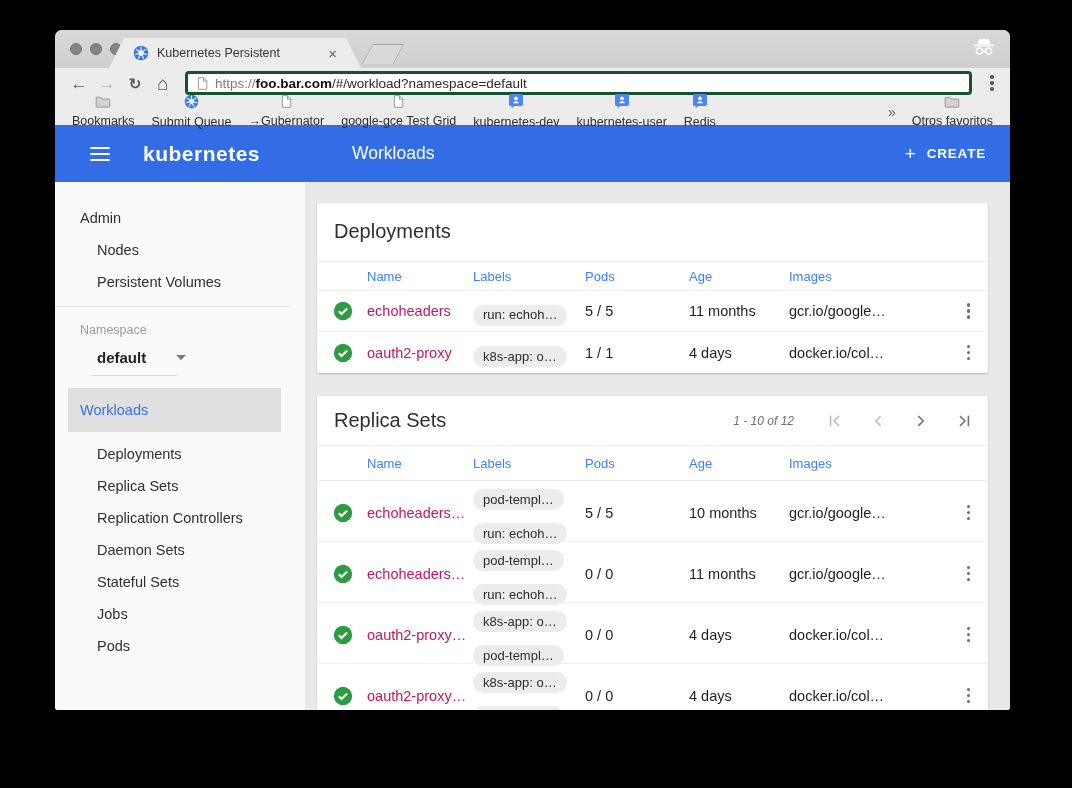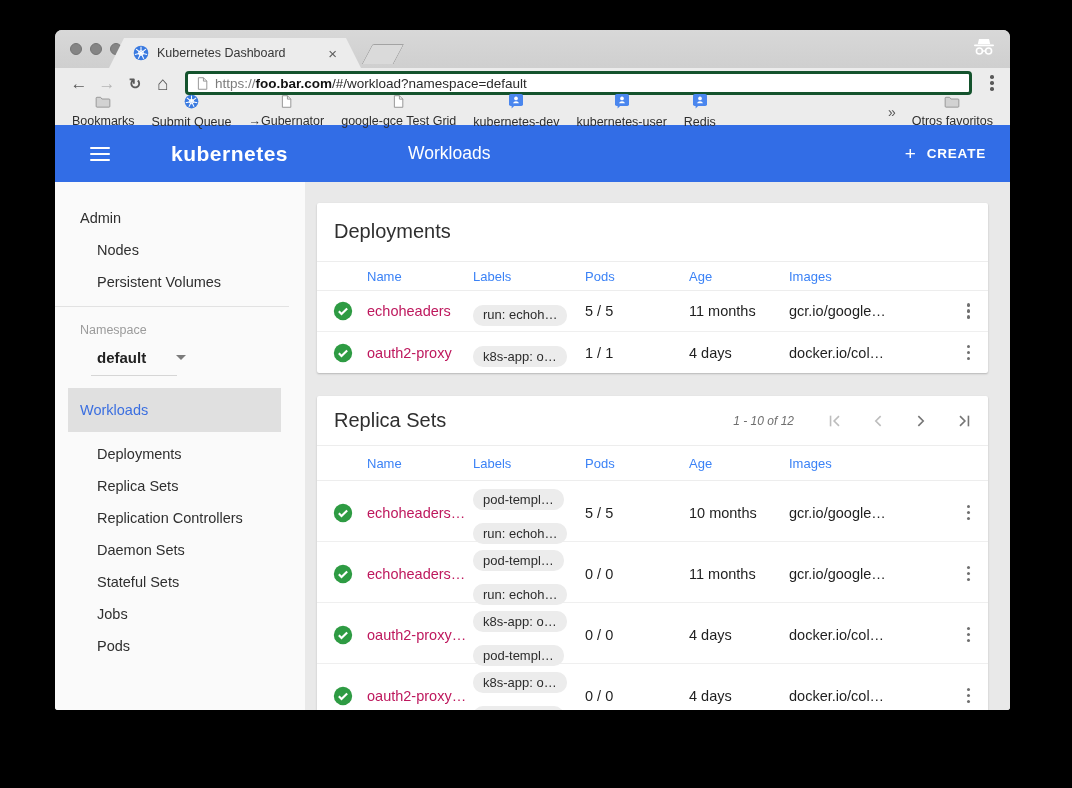--- a/index.html
+++ b/index.html
@@ -34,21 +34,21 @@
   .urltext .domain { font-weight:bold; color:#111; }
   .urltext .path { color:#2b2b2b; }
   .menu-dots { width:20px; display:flex; flex-direction:column; align-items:center; gap:2.5px; }
   .menu-dots i { width:3.5px; height:3.5px; border-radius:50%; background:#5a5a5a; }
 
   .bookmarksbar { height:27px; background:#ececec; display:flex; align-items:center; padding:0 12px; gap:7px; }
   .bm { display:flex; align-items:center; gap:6px; font-size:12.5px; color:#2e2e2e; white-space:nowrap; padding:0 5px;flex-direction:column; }
   .bm-chevron { margin-left:auto; color:#585858; font-size:14px; padding:0 4px; }
 
   
-  .appheader { height:57px; background:#326de6; display:flex; align-items:center; color:#fff;gap:28px; }
+  .appheader { height:57px; background:#326de6; display:flex; align-items:center; color:#fff; }
   .hamburger { width:20px; margin-left:35px; display:flex; flex-direction:column; gap:4px; }
   .hamburger i { height:2px; background:#fff; border-radius:1px; }
   .logo { font-size:21px; font-weight:bold; letter-spacing:.5px; margin-left:33px; }
   .pagetitle { font-size:17.5px; margin-left:92px; }
   .create { margin-left:auto; margin-right:24px; display:flex; align-items:center; gap:10px; font-size:13.5px; font-weight:bold; letter-spacing:.8px; }
   .create .plus { font-size:19px; font-weight:normal; }
 
   
   .content { display:flex; height:528px; }
   .sidebar { width:250px; background:#fafafa; padding-top:20px; font-size:14.5px; color:#2f2f2f; flex-shrink:0; }
@@ -105,21 +105,21 @@
         <g stroke="#fff" stroke-width="1.6">
           <line x1="12" y1="12" x2="12" y2="2.6"></line>
           <line x1="12" y1="12" x2="12" y2="2.6" transform="rotate(51.4 12 12)"></line>
           <line x1="12" y1="12" x2="12" y2="2.6" transform="rotate(102.9 12 12)"></line>
           <line x1="12" y1="12" x2="12" y2="2.6" transform="rotate(154.3 12 12)"></line>
           <line x1="12" y1="12" x2="12" y2="2.6" transform="rotate(205.7 12 12)"></line>
           <line x1="12" y1="12" x2="12" y2="2.6" transform="rotate(257.1 12 12)"></line>
           <line x1="12" y1="12" x2="12" y2="2.6" transform="rotate(308.6 12 12)"></line>
         </g>
       </svg>
-      <span class="title">Kubernetes Dashboard</span>
+      <span class="title">Kubernetes Persistent</span>
       <span class="close">×</span>
     </div>
     <div class="newtab"></div>
     <div class="incognito">
       <svg width="24" height="18" viewBox="0 0 24 18">
         <path d="M7 1 h10 l1.2 5 H5.8 z" fill="#fff"></path>
         <rect x="2" y="6.4" width="20" height="1.8" rx="0.9" fill="#fff"></rect>
         <circle cx="7.4" cy="13" r="3" fill="none" stroke="#fff" stroke-width="1.6"></circle>
         <circle cx="16.6" cy="13" r="3" fill="none" stroke="#fff" stroke-width="1.6"></circle>
         <line x1="10.4" y1="13" x2="13.6" y2="13" stroke="#fff" stroke-width="1.4"></line>

